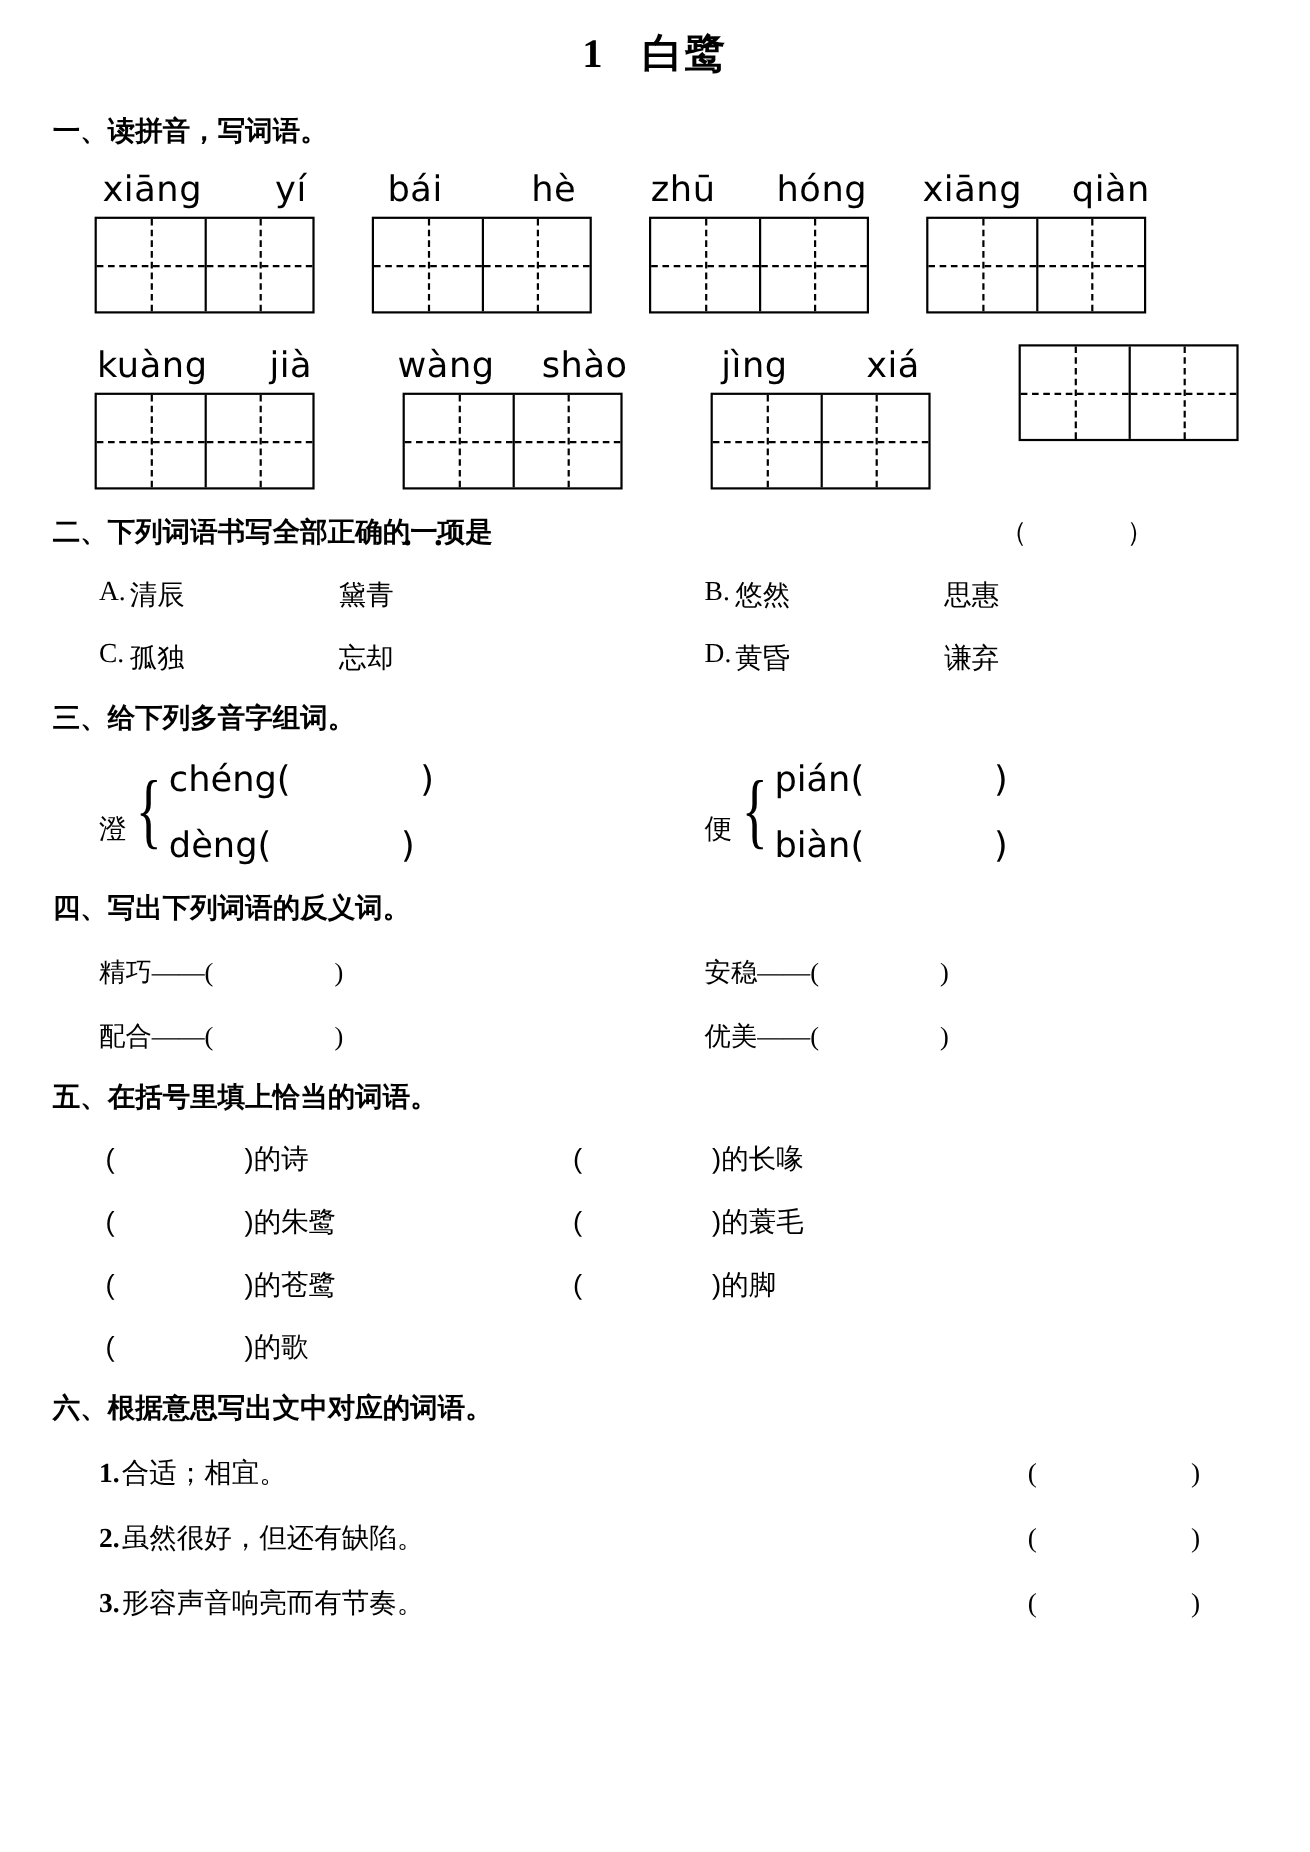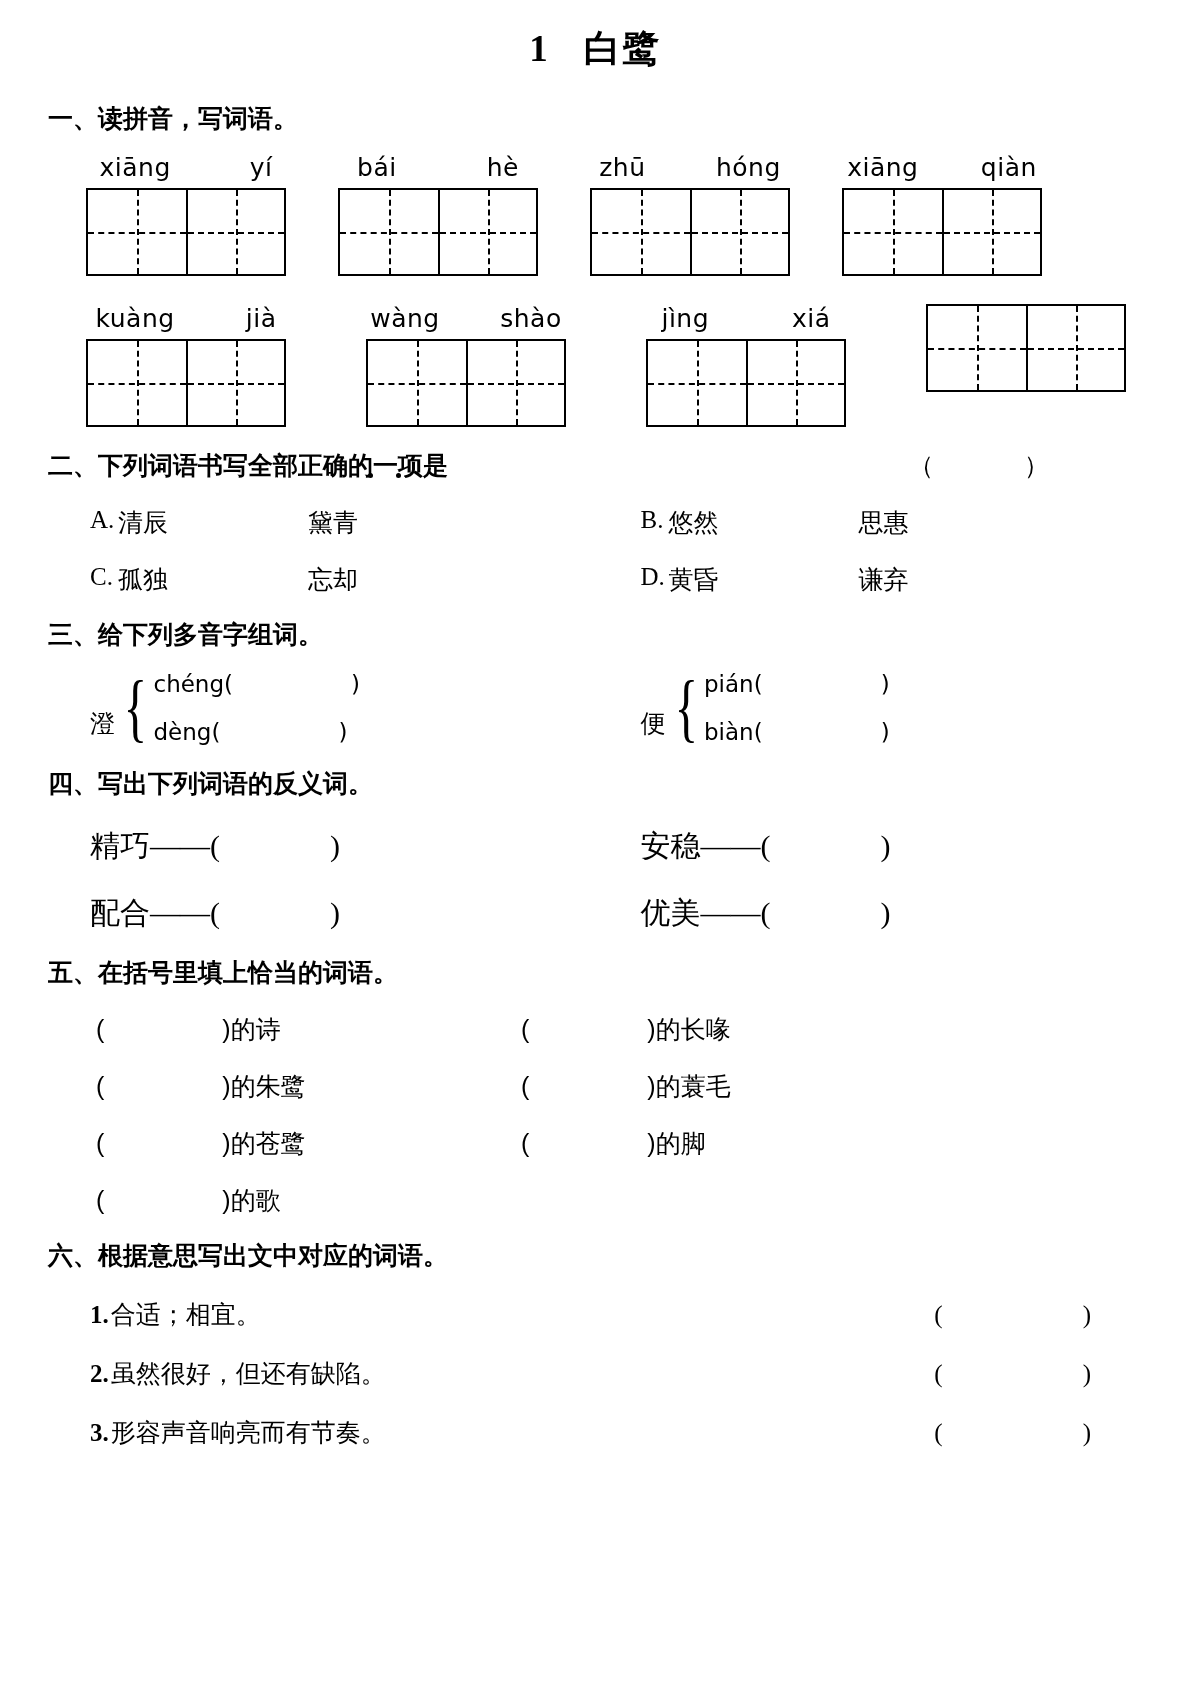--- a/index.html
+++ b/index.html
@@ -83,21 +83,21 @@
     gap: 0;
   }
   .pinyin-row.row2 { margin-top: 28px; gap: 28px; }
   .py-group {
     width: 252px;
   }
   .py-labels {
     display: flex;
     justify-content: space-around;
     font-family: "DejaVu Sans", "Liberation Sans", sans-serif;
-    font-size: 25px;
+    font-size: 32px;
     padding-bottom: 6px;
     letter-spacing: 0.5px;
   }
   .py-labels span { display: block; }
   .tzg {
     display: flex;
     border: 2.5px solid #000;
     width: 200px;
     height: 88px;
     margin: 0 auto;
@@ -171,32 +171,32 @@
     transform: scaleX(0.65);
     font-weight: 300;
   }
   .poly .readings {
     display: flex;
     flex-direction: column;
     gap: 22px;
     padding-left: 0px;
   }
   .poly .rd {
-    font-size: 23px;
+    font-size: 32px;
     font-family: "DejaVu Sans", "Liberation Sans", sans-serif;
     white-space: pre;
   }
   .poly .rd .paren-gap { display: inline-block; width: 118px; }
 
   
   .ant-row {
     display: flex;
     padding-left: 90px;
     margin-top: 26px;
-    font-size: 30px;
+    font-size: 24px;
     font-family: "Liberation Serif", "DejaVu Serif", serif;
   }
   .ant {
     width: 552px;
     white-space: pre;
   }
   .ant .gap { display: inline-block; width: 110px; }
 
   
   .fill-row {

